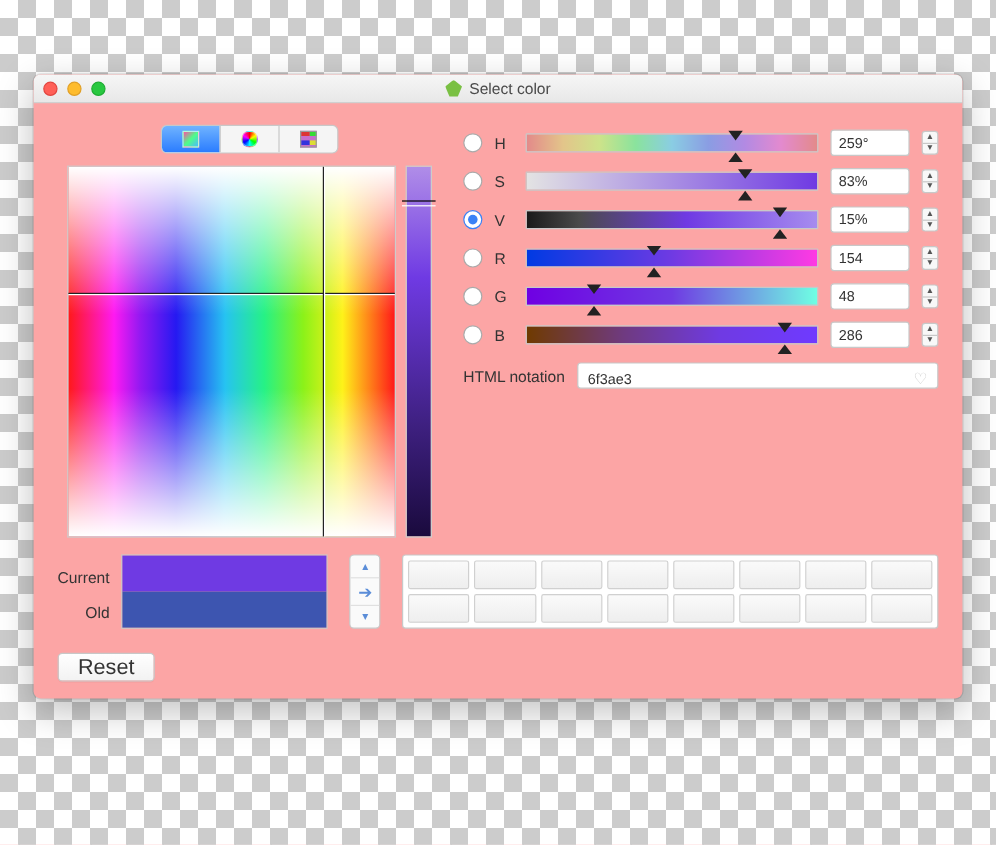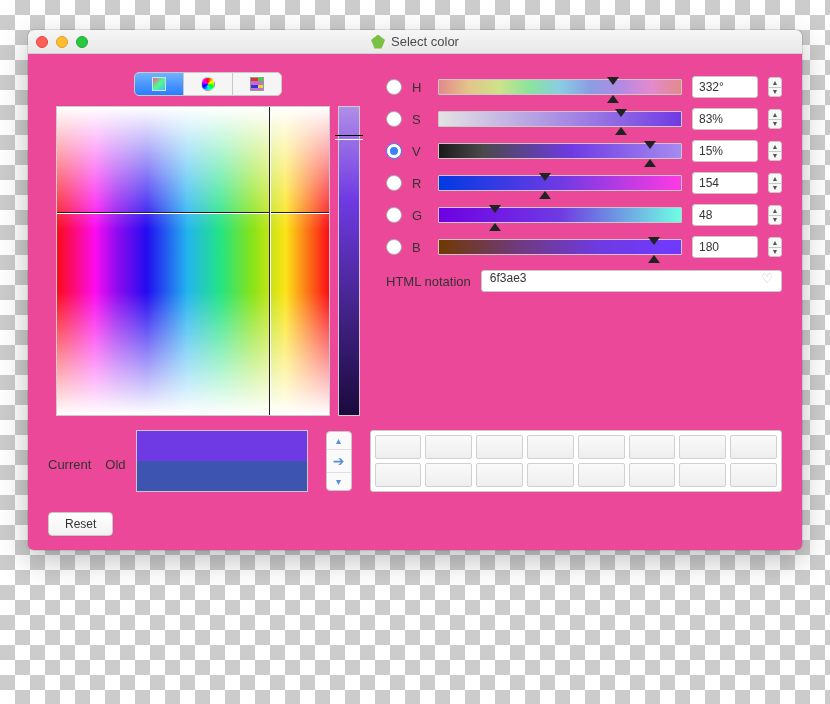--- a/index.html
+++ b/index.html
@@ -13,24 +13,25 @@
     linear-gradient(45deg, transparent 75%, #ccc 75%),
     linear-gradient(-45deg, transparent 75%, #ccc 75%);
   background-size: 30px 30px;
   background-position: 0 0, 0 15px, 15px -15px, -15px 0px;
   background-color: #fff;
   width: 830px; height: 704px;
   padding: 30px 28px;
 }
 .window {
   width: 774px;
-  background: #ec4899;
+  background: #fca5a5;
   border-radius: 6px;
   box-shadow: 0 10px 30px rgba(0,0,0,.25), 0 0 0 1px rgba(0,0,0,.1);
   overflow: hidden;
+  margin-top: 32px;
 }
 .titlebar {
   height: 24px;
   background: linear-gradient(#f6f6f6,#e8e8e8);
   border-bottom: 1px solid #d0d0d0;
   display: flex; align-items: center;
   padding: 0 8px;
   position: relative;
 }
 .traffic { display: flex; gap: 8px; }
@@ -125,45 +126,45 @@
 .stepper div{ flex:1; display:flex; align-items:center; justify-content:center; font-size:7px; color:#555;}
 .stepper div:first-child{ border-bottom:1px solid #c8c8c8;}
 .opslider{
   background:
     linear-gradient(to right, rgba(111,58,227,0), #6f3ae3),
     repeating-conic-gradient(#ccc 0 25%, #fff 0 50%) 0 0/12px 12px;
 }
 .htmlrow{ display:flex; align-items:center; gap:10px; margin-top:2px;}
 .htmlfield{
   flex:1; height:22px; border:1px solid #c8c8c8; background:#fff; border-radius:3px;
-  display:flex; align-items:flex-start; padding:0 8px; font-size:12px; color:#333;
+  display:flex; align-items:flex-end; padding:0 8px; font-size:12px; color:#333;
   justify-content:space-between;
 }
 .heart{ color:#ccc; font-size:13px;}
 .midrow{ display:flex; gap:18px; align-items:stretch;}
 .curbox{ display:flex; align-items:center; gap:10px; }
-.curlabels{ display:flex; flex-direction:row; gap:14px; align-items:flex-end; font-size:13px; padding-top:6px;}
+.curlabels{ display:flex; flex-direction:column; gap:14px; align-items:flex-end; font-size:13px; padding-top:6px;}
 .swatches{ display:flex; flex-direction:column; border:1px solid #c8c8c8;}
 .sw{ width:170px; height:30px;}
 .arrowbox{
   width:26px; align-self:center;
   display:flex; flex-direction:column; border:1px solid #c8c8c8; border-radius:4px; background:#fafafa;
 }
 .arrowbox div{ flex:1; display:flex; align-items:center; justify-content:center; font-size:10px; color:#5b8dd8; padding:3px 0;}
 .arrowbox div:nth-child(2){ border-top:1px solid #e0e0e0; border-bottom:1px solid #e0e0e0; font-size:14px;}
 .palette{
   flex:1; border:1px solid #c8c8c8; background:#fff; border-radius:3px;
   display:grid; grid-template-columns:repeat(8,1fr); grid-template-rows:1fr 1fr;
   gap:4px; padding:4px;
 }
 .pcell{ background:linear-gradient(#fafafa,#eee); border:1px solid #d0d0d0; border-radius:2px;}
 .footer{ display:flex; justify-content:space-between; align-items:center; padding-top:6px;}
 .btn{
   height:24px; padding:0 16px; border:1px solid #c8c8c8; background:linear-gradient(#fff,#f2f2f2);
-  border-radius:4px; font-size:12px; display:flex; align-items:center; box-shadow:0 1px 0 rgba(0,0,0,.03);
+  border-radius:4px; font-size:18px; display:flex; align-items:center; box-shadow:0 1px 0 rgba(0,0,0,.03);
 }
 .btn.primary{
   background:linear-gradient(#4aa3ff,#0a7aff); color:#fff; border-color:#0a62d0;
   padding:0 22px;
 }
 .footer-right{ display:flex; gap:12px;}
 
 
 .grad-h{ background:linear-gradient(to right,#e38a8a,#e3c58a,#cde38a,#8ae39d,#8acde3,#8a9de3,#b28ae3,#e38acf,#e38a8a);}
 .grad-s{ background:linear-gradient(to right,#e3e3e3,#6f3ae3);}
@@ -212,21 +213,21 @@
       </div>
 
       <div class="rightcol">
         <div class="row">
           <div class="radio"></div>
           <div class="rlabel">H</div>
           <div class="slider grad-h">
               <div class="marker" style="left:72%"></div>
             </div>
           <div class="spin">
-              <span>332°</span>
+              <span>259°</span>
             </div>
           <div class="stepper">
               <div>▲</div>
               <div>▼</div>
             </div>
         </div>
         <div class="row">
           <div class="radio"></div>
           <div class="rlabel">S</div>
           <div class="slider grad-s">
@@ -282,21 +283,21 @@
               <div>▼</div>
             </div>
         </div>
         <div class="row">
           <div class="radio"></div>
           <div class="rlabel">B</div>
           <div class="slider grad-b">
               <div class="marker" style="left:89%"></div>
             </div>
           <div class="spin">
-              <span>180</span>
+              <span>286</span>
             </div>
           <div class="stepper">
               <div>▲</div>
               <div>▼</div>
             </div>
         </div>
         <div class="htmlrow">
           <div>HTML notation</div>
           <div class="htmlfield">
             <span>6f3ae3</span>

